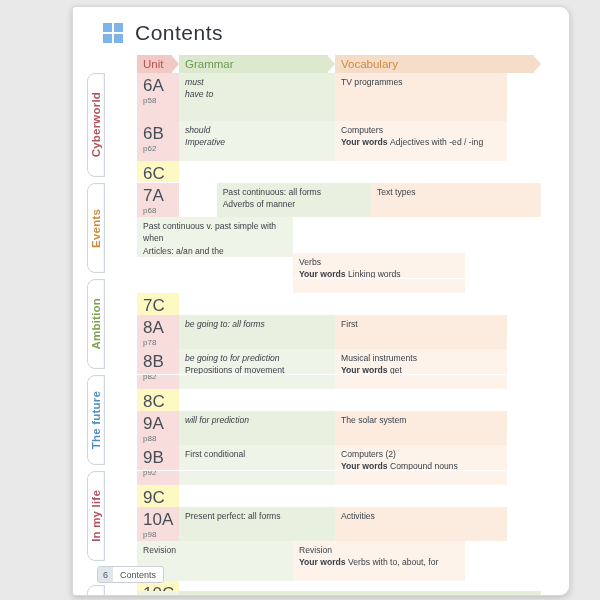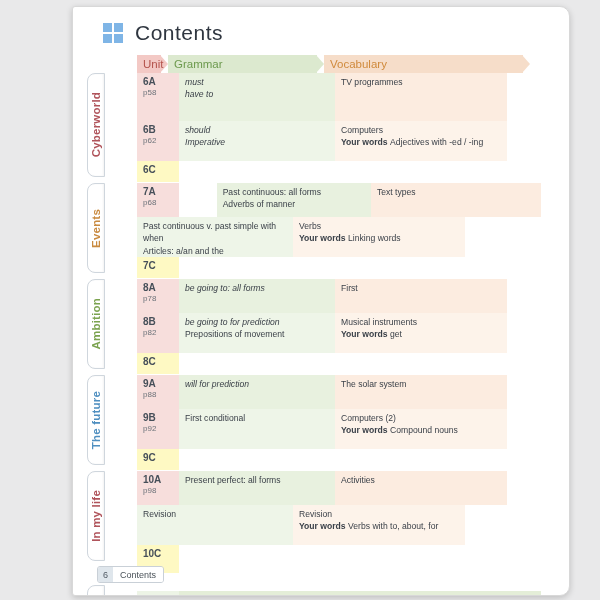--- a/index.html
+++ b/index.html
@@ -88,43 +88,43 @@
   }
   .arrowcell:after {
     content: "";
     position: absolute;
     right: 0; top: 0;
     width: 0; height: 0;
     border-top: 9px solid transparent;
     border-bottom: 9px solid transparent;
     border-left: 8px solid var(--c);
   }
-  .c-unit { --c: #f3c9c5; width: 31px; color: #b4534c; }
+  .c-unit { --c: #f3c9c5; width: 42px; color: #b4534c; }
   .c-gram { --c: #dce9cf; width: 156px; color: #6d9a4e; }
   .c-voc  { --c: #f6ddc9; width: 206px; color: #d08a3c; }
 
   
   .rows { position: relative; }
   .row {
     display: flex;
   }
   .cell {
     box-sizing: border-box;
     padding: 3px 5px 3px 6px;
     font-size: 8.6px;
     line-height: 1.45;
     color: #3b4149;
   }
   .cell.unit { width: 42px; }
   .cell.gram { width: 156px; }
   .cell.voc  { width: 172px; }
 
   .unitcode {
-    font-size: 10px;
-    font-weight: bold;
+    font-size: 17px;
+    font-weight: normal;
     color: #464f59;
     display: block;
     line-height: 1.15;
   }
   .unitpage {
     font-size: 8px;
     color: #6d737a;
     display: block;
     line-height: 1.3;
   }
@@ -325,21 +325,21 @@
             </div>
             <div class="cell voc t-voc-a" style="height: 34px;">
               <div>Text types</div>
             </div>
           </div>
           <div class="row">
             <div class="cell gram t-gram-b" style="height: 40px;">
               <div>Past continuous v. past simple with when</div>
               <div>Articles: a/an and the</div>
             </div>
-            <div class="cell voc t-voc-b" style="height: 40px;">
+            <div class="cell voc t-voc-b" style="height: 40px; margin-top: 36px;">
               <div>Verbs</div>
               <div><span class="yw">Your words </span>Linking words</div>
             </div>
           </div>
           <div class="row">
             <div class="cell unit t-unit-b" style="height: 22px;">
               <span class="unitcode">7C</span>
             </div>
             <div class="cell gram t-white" style="height: 22px;"></div>
             <div class="cell voc t-white" style="height: 22px;"></div>

